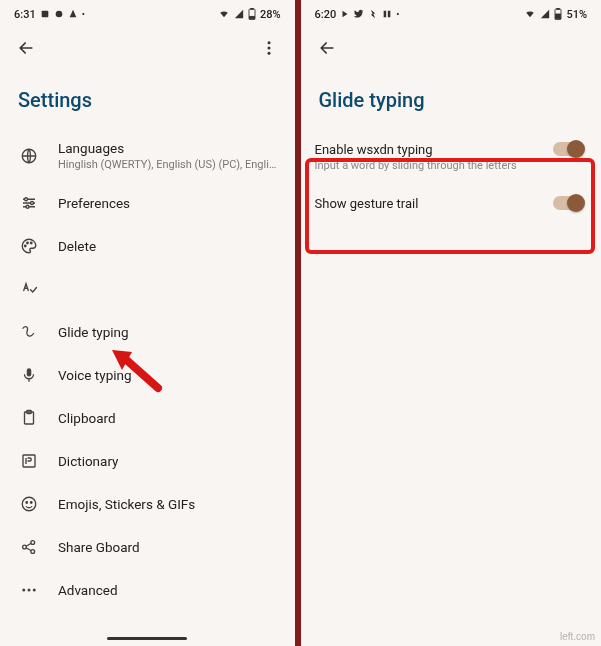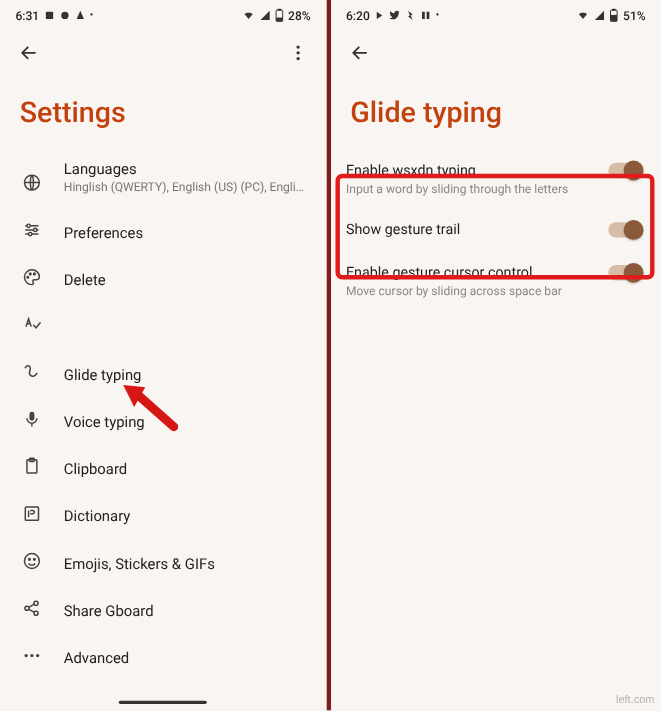--- a/index.html
+++ b/index.html
@@ -13,21 +13,21 @@
     overflow: hidden;
   }
   .phone {
     width: 50%;
     height: 100%;
     background: #f9f5f2;
     display: flex;
     flex-direction: column;
     position: relative;
   }
-  .phone.left { border-right: 4px solid #7f1d1d; }
+  .phone.left { border-right: 6px solid #7f1d1d; }
   .status-bar {
     height: 28px;
     display: flex;
     align-items: center;
     justify-content: space-between;
     padding: 0 14px;
     font-size: 11px;
     font-weight: 500;
     color: #222;
   }
@@ -35,29 +35,29 @@
   .status-bar svg { display: block; }
   .app-bar {
     height: 40px;
     display: flex;
     align-items: center;
     justify-content: space-between;
     padding: 0 14px;
   }
   .app-bar .back, .app-bar .more { width: 24px; height: 24px; display:flex; align-items:center; justify-content:center; color:#333; }
   .page-title {
-    font-size: 26px;
+    font-size: 20px;
     font-weight: 500;
-    color: #c2410c;
+    color: #0c4a6e;
     padding: 20px 18px 18px 18px;
   }
   .list { display: flex; flex-direction: column; }
   .row {
     display: flex;
-    align-items: flex-end;
+    align-items: center;
     padding: 10px 18px 10px 18px;
     gap: 18px;
     cursor: pointer;
   }
   .row .icon {
     width: 22px; height: 22px;
     flex: 0 0 22px;
     display:flex; align-items:center; justify-content:center;
     color:#444;
     margin-top: 1px;
@@ -369,29 +369,18 @@
     <div class="glide-row">
       <div class="texts">
         <div class="title">Show gesture trail</div>
       </div>
       <div class="toggle on">
           <div class="toggle-track">
             <div class="toggle-thumb"></div>
           </div>
         </div>
     </div>
-    <div class="glide-row">
-      <div class="texts">
-        <div class="title">Enable gesture cursor control</div>
-        <div class="sub">Move cursor by sliding across space bar</div>
-      </div>
-      <div class="toggle on">
-          <div class="toggle-track">
-            <div class="toggle-thumb"></div>
-          </div>
-        </div>
-    </div>
   </div>
 
   <div class="highlight-box" style="left:4px; top:158px; width:290px; height:96px;"></div>
 </div>
 
 <div class="watermark">left.com</div>
 
 </body></html>

